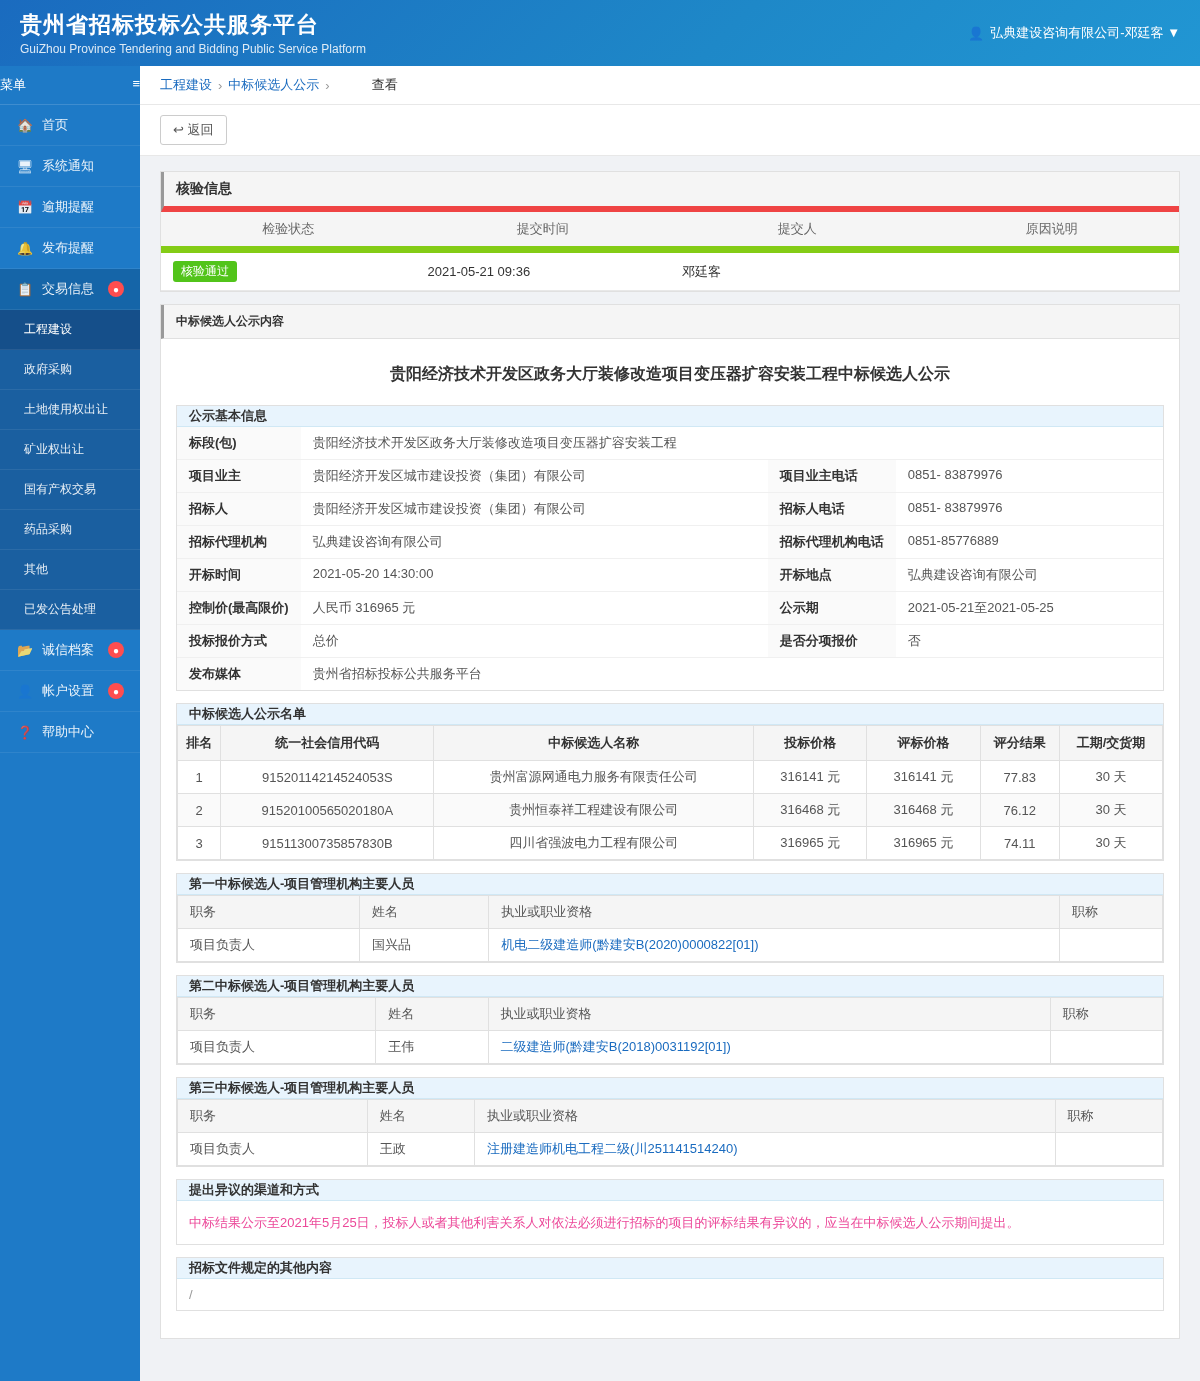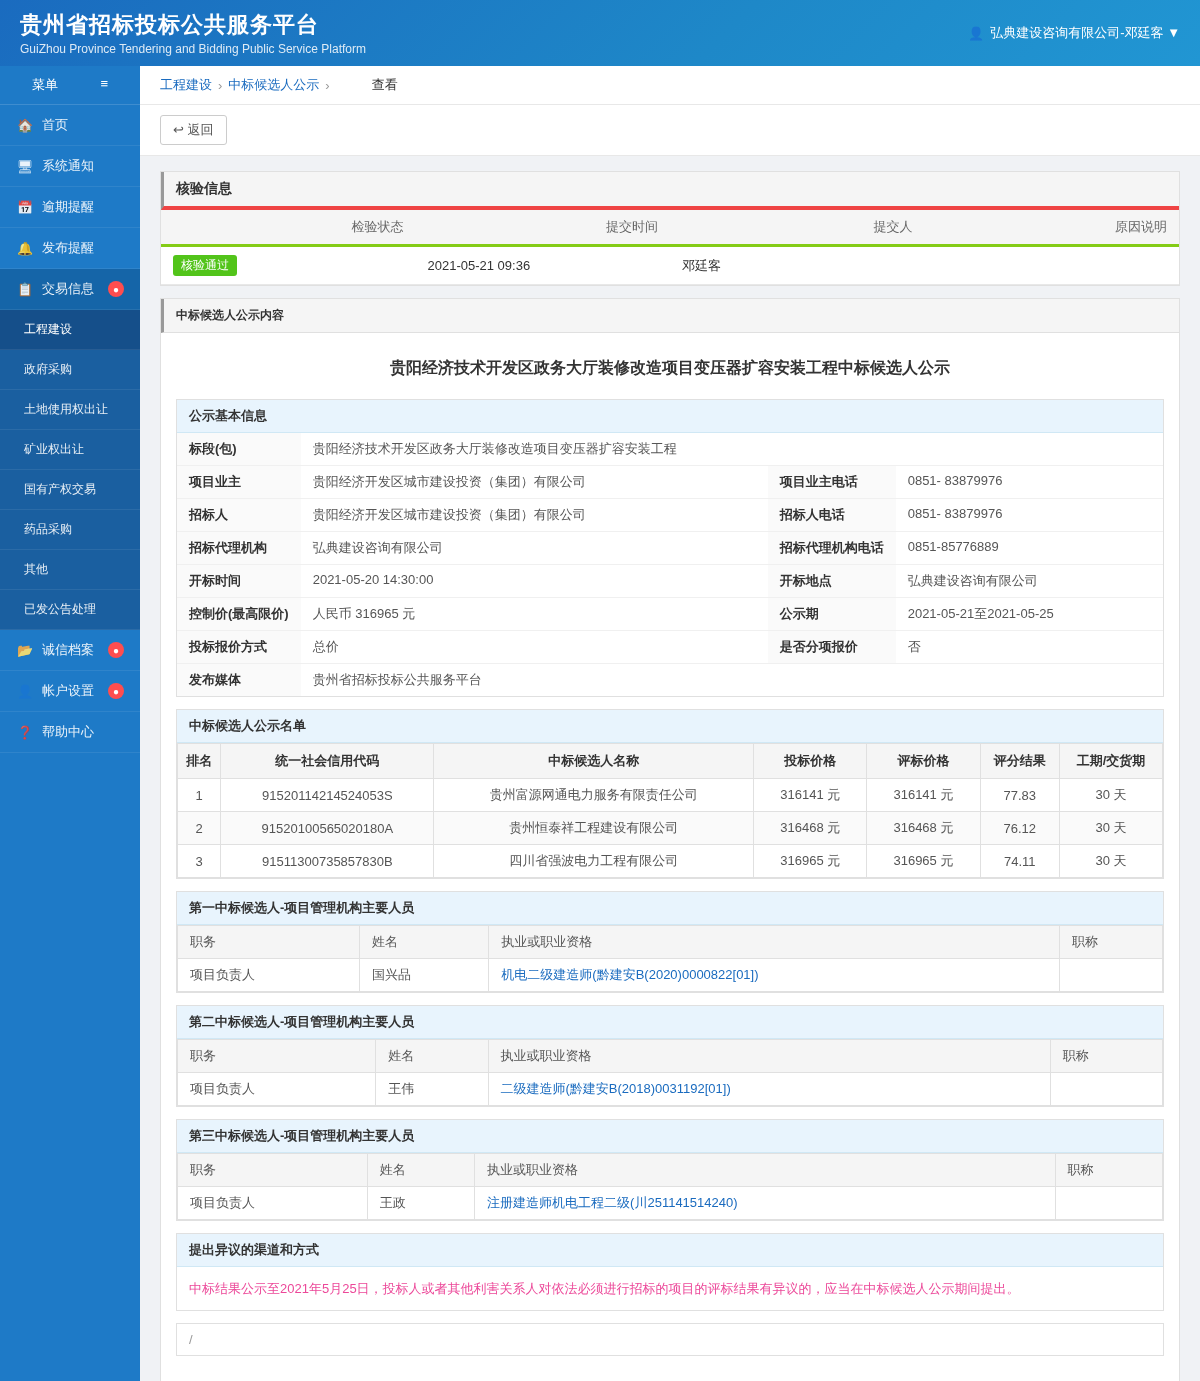--- a/index.html
+++ b/index.html
@@ -10,21 +10,21 @@
     .header-left { }
     .header-title { font-size: 22px; font-weight: bold; letter-spacing: 1px; }
     .header-subtitle { font-size: 12px; opacity: 0.85; margin-top: 2px; }
     .header-user { font-size: 13px; display: flex; align-items: center; gap: 6px; }
 
     
     .main-layout { display: flex; flex: 1; }
 
     
     .sidebar { width: 140px; background: #1e7ac7; color: white; flex-shrink: 0; }
-    .sidebar-menu-toggle { display: flex; justify-content: space-between; padding: 10px 32px; border-bottom: 1px solid rgba(255,255,255,0.15); cursor: pointer; }
+    .sidebar-menu-toggle { display: flex; justify-content: space-between; padding: 10px 0; border-bottom: 1px solid rgba(255,255,255,0.15); cursor: pointer; }
     .sidebar-item { display: flex; align-items: center; gap: 8px; padding: 11px 16px; cursor: pointer; font-size: 13px; color: rgba(255,255,255,0.9); border-bottom: 1px solid rgba(255,255,255,0.08); }
     .sidebar-item.active { background: #1565a8; }
     .sidebar-item.has-badge { justify-content: space-between; }
     .sidebar-badge { background: #ff4d4f; color: white; border-radius: 50%; width: 16px; height: 16px; display: flex; align-items: center; justify-content: center; font-size: 10px; }
     .sidebar-icon { width: 18px; height: 18px; display: flex; align-items: center; justify-content: center; }
     .sidebar-submenu { background: #1a5fa0; }
     .sidebar-submenu .sidebar-item { padding-left: 24px; font-size: 12px; }
     .sidebar-submenu .sidebar-item.active-sub { color: #fff; background: #154f8a; }
 
     
@@ -38,39 +38,39 @@
 
     
     .action-bar { background: white; padding: 10px 20px; border-bottom: 1px solid #e8e8e8; }
     .back-btn { display: inline-flex; align-items: center; gap: 4px; border: 1px solid #ccc; background: white; color: #555; padding: 5px 12px; border-radius: 3px; cursor: pointer; font-size: 13px; }
 
     
     .content-body { padding: 15px 20px; }
 
     
     .section { background: white; margin-bottom: 12px; border: 1px solid #e0e0e0; }
-    .section-title { background: #f5f5f5; border-left: 3px solid #999; padding: 8px 12px; font-size: 14px; font-weight: bold; color: #333; border-bottom: 4px solid #ef4444; }
+    .section-title { background: #f5f5f5; border-left: 3px solid #999; padding: 8px 12px; font-size: 14px; font-weight: bold; color: #333; border-bottom: 6px solid #ef4444; }
 
     
     .verify-table { width: 100%; border-collapse: collapse; }
-    .verify-table th { background: #f5f5f5; padding: 8px 12px; text-align: right; font-weight: normal; color: #666; border-bottom: 3px solid #84cc16; width: 160px; font-size: 13px; }
+    .verify-table th { background: #f5f5f5; padding: 8px 12px; text-align: center; font-weight: normal; color: #666; border-bottom: 7px solid #84cc16; width: 160px; font-size: 13px; }
     .verify-table td { padding: 8px 12px; border-bottom: 1px solid #e8e8e8; font-size: 13px; }
     .badge-pass { background: #52c41a; color: white; padding: 2px 8px; border-radius: 3px; font-size: 12px; display: inline-block; }
 
     
     .announcement-section { background: white; border: 1px solid #e0e0e0; margin-bottom: 12px; }
     .announcement-section-title { background: #f5f5f5; border-left: 3px solid #999; padding: 8px 12px; font-size: 12px; font-weight: bold; color: #333; border-bottom: 1px solid #e0e0e0; }
     .announcement-body { padding: 15px; }
 
     
     .page-main-title { text-align: center; font-size: 16px; font-weight: bold; color: #333; margin: 10px 0 20px; }
 
     
     .info-card { border: 1px solid #e0e0e0; margin-bottom: 12px; }
-    .info-card-title { background: #e8f4fd; padding: 7px 12px; font-size: 13px; font-weight: bold; border-bottom: 1px solid #d0e8f5; }
+    .info-card-title { background: #e8f4fd; padding: 1px 12px; font-size: 13px; font-weight: bold; border-bottom: 1px solid #d0e8f5; }
     .info-grid { width: 100%; border-collapse: collapse; }
     .info-grid td { padding: 7px 12px; border-bottom: 1px solid #f0f0f0; font-size: 13px; vertical-align: top; }
     .info-grid td.label { font-weight: bold; width: 120px; color: #333; background: #fafafa; white-space: nowrap; }
     .info-grid td.value { color: #555; }
     .info-grid tr:last-child td { border-bottom: none; }
 
     
     .candidates-table { width: 100%; border-collapse: collapse; }
     .candidates-table th { background: #f5f5f5; padding: 8px 2px; border: 1px solid #e0e0e0; text-align: center; font-size: 13px; color: #333; }
     .candidates-table td { padding: 7px 10px; border: 1px solid #e0e0e0; text-align: center; font-size: 13px; color: #555; }
@@ -389,20 +389,21 @@
               </tbody>
             </table>
           </div>
 
           <div class="info-card">
             <div class="info-card-title">提出异议的渠道和方式</div>
             <div class="dispute-text">中标结果公示至2021年5月25日，投标人或者其他利害关系人对依法必须进行招标的项目的评标结果有异议的，应当在中标候选人公示期间提出。</div>
           </div>
 
           <div class="info-card">
+            <div class="info-card-title">招标文件规定的其他内容</div>
             <div class="slash-content">/</div>
           </div>
 
         </div>
       </div>
     </div>
   </div>
 </div>
 
 </body></html>

